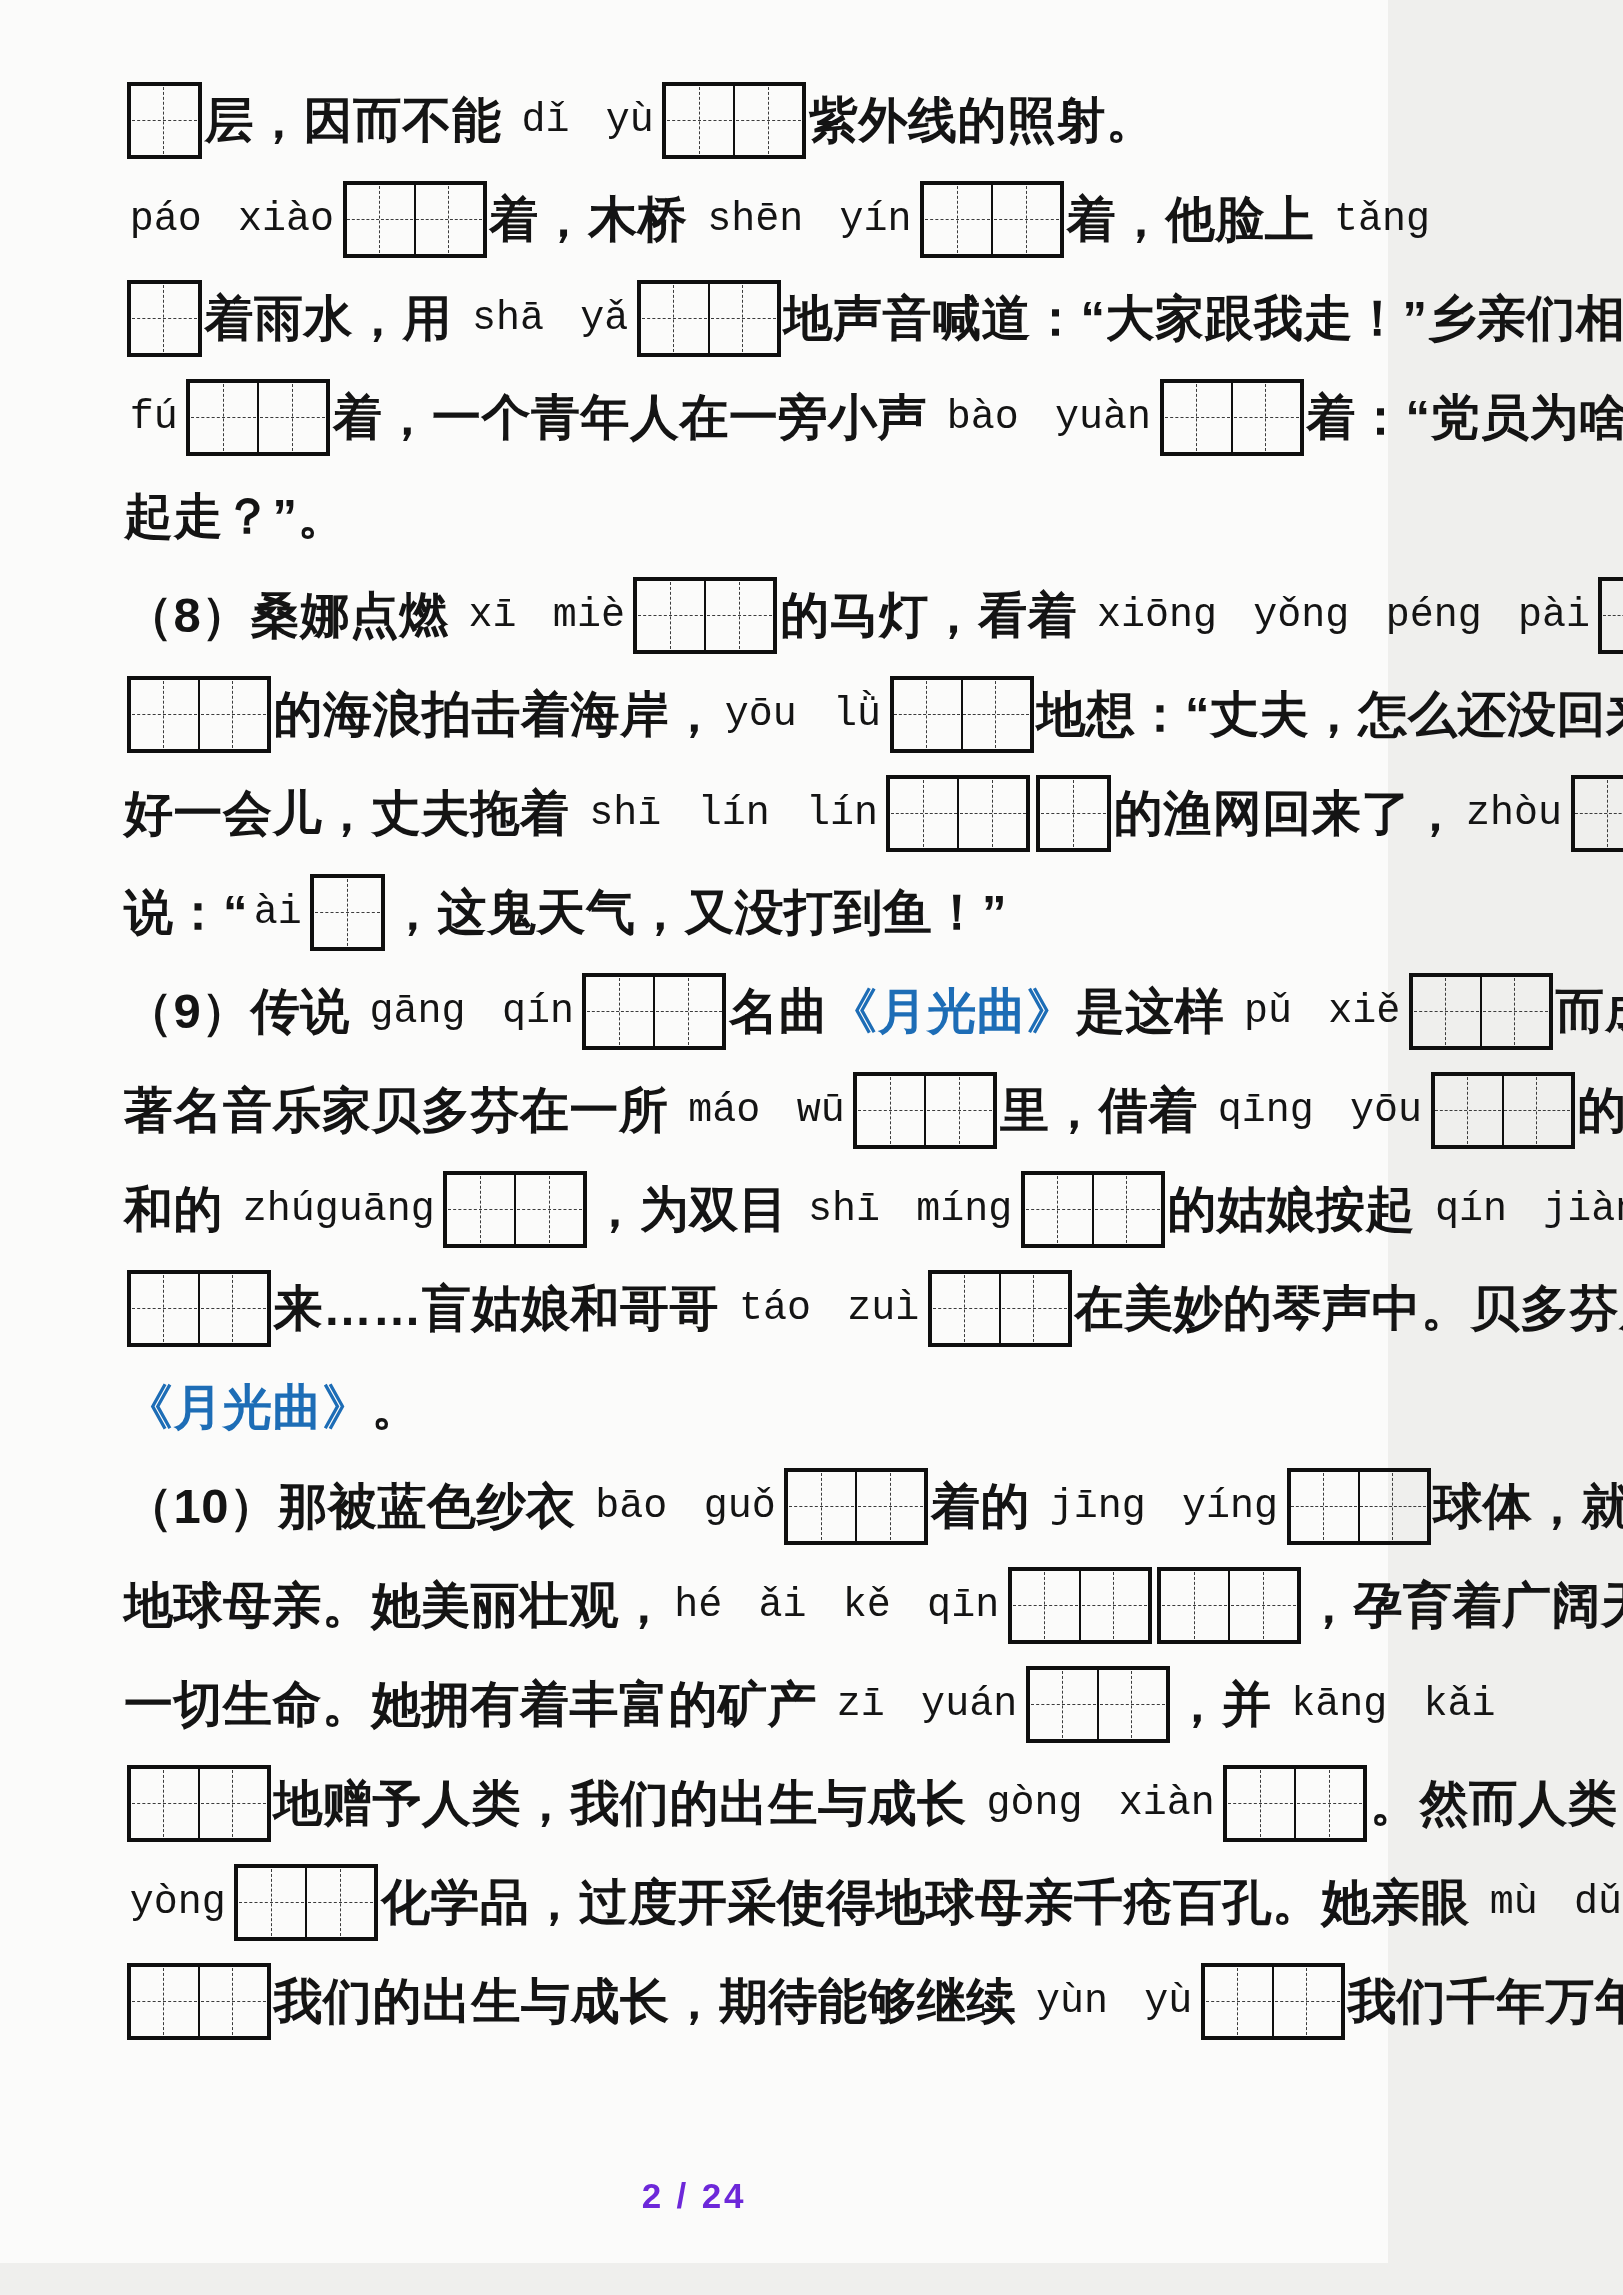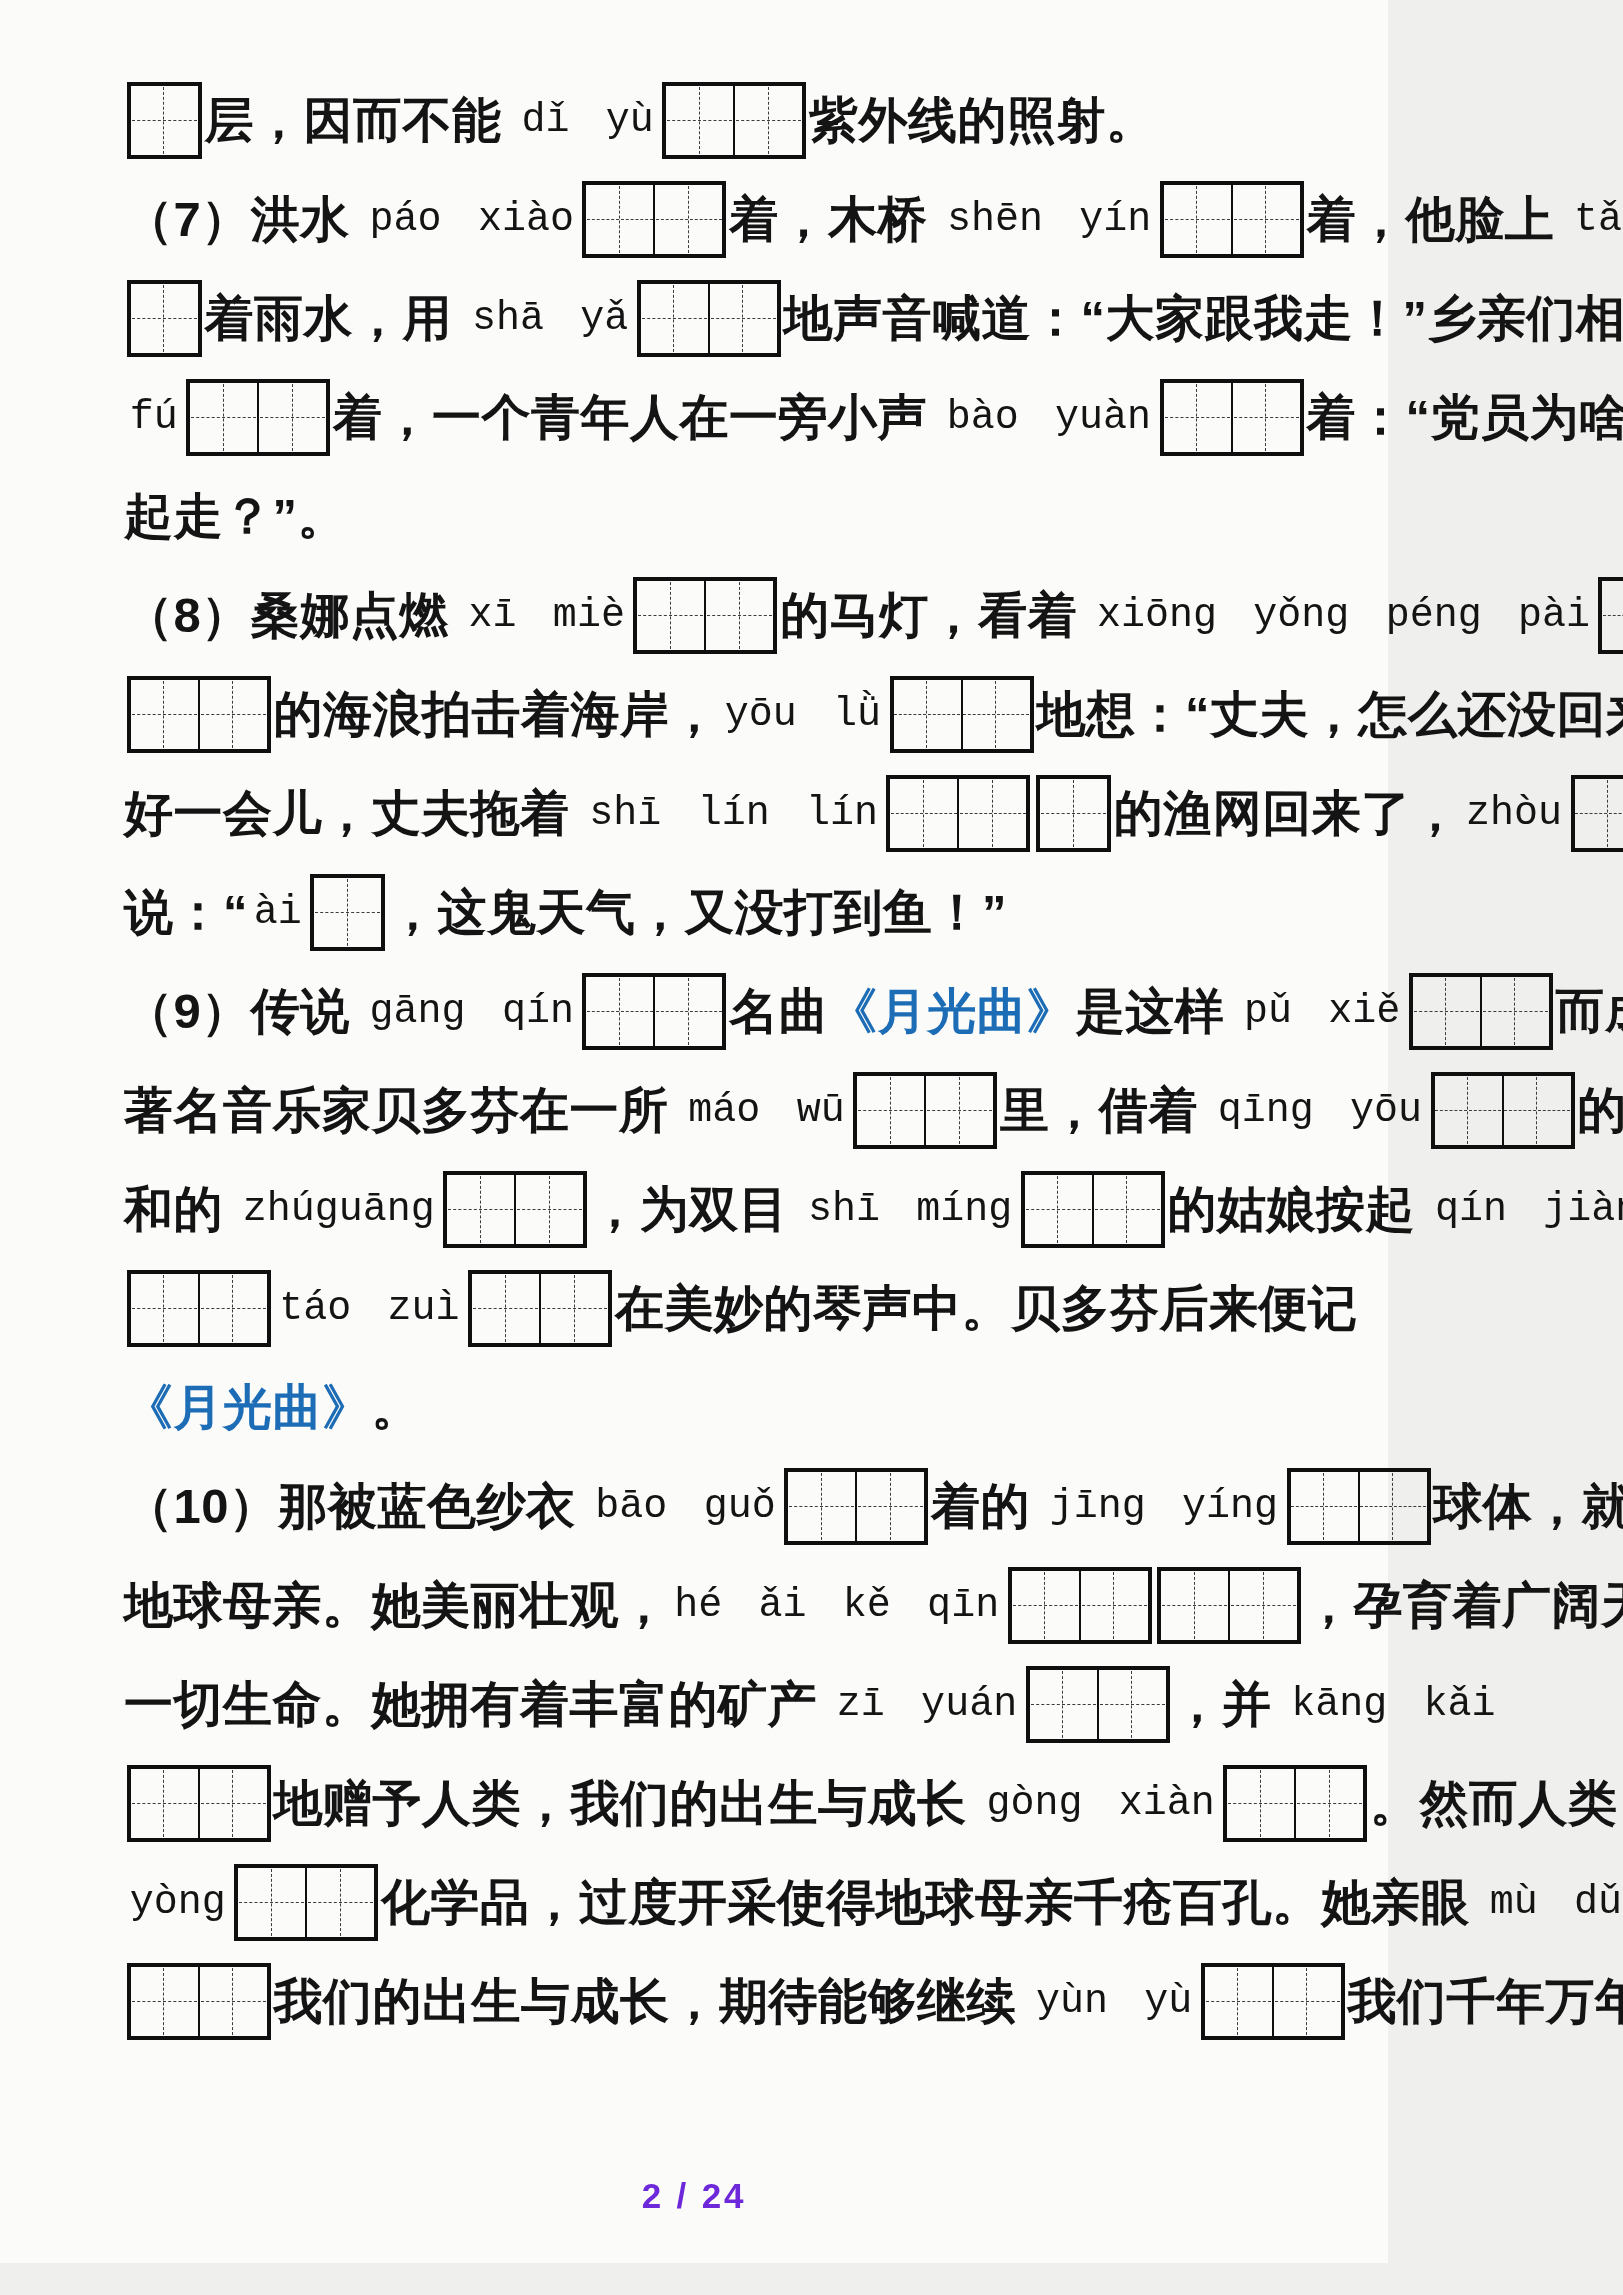--- a/index.html
+++ b/index.html
@@ -84,32 +84,32 @@
     color:#6d28d9;
     letter-spacing:2.8px;
   }
 </style>
 </head>
 <body>
 
 <div class="page">
   <div class="content" id="doc">
       <div class="row"><span class="boxgroup"><span class="bcell"></span></span><span class="cn">层，因而不能 </span><span class="py">dǐ yù</span><span class="boxgroup"><span class="bcell"></span><span class="bcell"></span></span><span class="cn">紫外线的照射。</span></div>
-      <div class="row"><span class="cn">（7）洪水 </span><span class="py">páo xiào</span><span class="boxgroup"><span class="bcell"></span><span class="bcell"></span></span><span class="cn">着，木桥 </span><span class="py">shēn yín</span><span class="boxgroup"><span class="bcell"></span><span class="bcell"></span></span><span class="cn">着，他脸上 </span><span class="py">tǎng</span></div>
+      <div class="row"><span class="py">páo xiào</span><span class="boxgroup"><span class="bcell"></span><span class="bcell"></span></span><span class="cn">着，木桥 </span><span class="py">shēn yín</span><span class="boxgroup"><span class="bcell"></span><span class="bcell"></span></span><span class="cn">着，他脸上 </span><span class="py">tǎng</span></div>
       <div class="row"><span class="boxgroup"><span class="bcell"></span></span><span class="cn">着雨水，用 </span><span class="py">shā yǎ</span><span class="boxgroup"><span class="bcell"></span><span class="bcell"></span></span><span class="cn">地声音喊道：“大家跟我走！”乡亲们相互 </span></div>
       <div class="row"><span class="py">fú</span><span class="boxgroup"><span class="bcell"></span><span class="bcell"></span></span><span class="cn">着，一个青年人在一旁小声 </span><span class="py">bào yuàn</span><span class="boxgroup"><span class="bcell"></span><span class="bcell"></span></span><span class="cn">着：“党员为啥不能一</span></div>
       <div class="row"><span class="cn">起走？”。</span></div>
       <div class="row"><span class="cn">（8）桑娜点燃 </span><span class="py">xī miè</span><span class="boxgroup"><span class="bcell"></span><span class="bcell"></span></span><span class="cn">的马灯，看着 </span><span class="py">xiōng yǒng péng pài</span><span class="boxgroup"><span class="bcell"></span></span></div>
       <div class="row"><span class="boxgroup"><span class="bcell"></span><span class="bcell"></span></span><span class="cn">的海浪拍击着海岸，</span><span class="py">yōu lǜ</span><span class="boxgroup"><span class="bcell"></span><span class="bcell"></span></span><span class="cn">地想：“丈夫，怎么还没回来？”</span></div>
       <div class="row"><span class="cn">好一会儿，丈夫拖着 </span><span class="py">shī lín lín</span><span class="boxgroup"><span class="bcell"></span><span class="bcell"></span></span><span class="boxgroup"><span class="bcell"></span></span><span class="cn">的渔网回来了，</span><span class="py">zhòu</span><span class="boxgroup"><span class="bcell"></span></span></div>
       <div class="row"><span class="cn">说：“</span><span class="py">ài</span><span class="boxgroup"><span class="bcell"></span></span><span class="cn">，这鬼天气，又没打到鱼！”</span></div>
       <div class="row"><span class="cn">（9）传说 </span><span class="py">gāng qín</span><span class="boxgroup"><span class="bcell"></span><span class="bcell"></span></span><span class="cn">名曲</span><span class="cn blue">《月光曲》</span><span class="cn">是这样 </span><span class="py">pǔ xiě</span><span class="boxgroup"><span class="bcell"></span><span class="bcell"></span></span><span class="cn">而成的——</span></div>
       <div class="row"><span class="cn">著名音乐家贝多芬在一所 </span><span class="py">máo wū</span><span class="boxgroup"><span class="bcell"></span><span class="bcell"></span></span><span class="cn">里，借着 </span><span class="py">qīng yōu</span><span class="boxgroup"><span class="bcell"></span><span class="bcell"></span></span><span class="cn">的月光和柔</span></div>
       <div class="row"><span class="cn">和的 </span><span class="py">zhúguāng</span><span class="boxgroup"><span class="bcell"></span><span class="bcell"></span></span><span class="cn">，为双目 </span><span class="py">shī míng</span><span class="boxgroup"><span class="bcell"></span><span class="bcell"></span></span><span class="cn">的姑娘按起 </span><span class="py">qín jiàn</span></div>
-      <div class="row"><span class="boxgroup"><span class="bcell"></span><span class="bcell"></span></span><span class="py">táo zuì</span><span class="boxgroup"><span class="bcell"></span><span class="bcell"></span></span><span class="cn">在美妙的琴声中。贝多芬后来便记</span></div>
+      <div class="row"><span class="boxgroup"><span class="bcell"></span><span class="bcell"></span></span><span class="cn">来……盲姑娘和哥哥 </span><span class="py">táo zuì</span><span class="boxgroup"><span class="bcell"></span><span class="bcell"></span></span><span class="cn">在美妙的琴声中。贝多芬后来便记</span></div>
       <div class="row"><span class="cn blue">《月光曲》</span><span class="cn">。</span></div>
       <div class="row"><span class="cn">（10）那被蓝色纱衣 </span><span class="py">bāo guǒ</span><span class="boxgroup"><span class="bcell"></span><span class="bcell"></span></span><span class="cn">着的 </span><span class="py">jīng yíng</span><span class="boxgroup"><span class="bcell"></span><span class="bcell"></span></span><span class="cn">球体，就是我们的</span></div>
       <div class="row"><span class="cn">地球母亲。她美丽壮观，</span><span class="py">hé ǎi kě qīn</span><span class="boxgroup"><span class="bcell"></span><span class="bcell"></span></span><span class="boxgroup"><span class="bcell"></span><span class="bcell"></span></span><span class="cn">，孕育着广阔天地间的</span></div>
       <div class="row"><span class="cn">一切生命。她拥有着丰富的矿产 </span><span class="py">zī yuán</span><span class="boxgroup"><span class="bcell"></span><span class="bcell"></span></span><span class="cn">，并 </span><span class="py">kāng kǎi</span></div>
       <div class="row"><span class="boxgroup"><span class="bcell"></span><span class="bcell"></span></span><span class="cn">地赠予人类，我们的出生与成长 </span><span class="py">gòng xiàn</span><span class="boxgroup"><span class="bcell"></span><span class="bcell"></span></span><span class="cn">。然而人类 </span></div>
       <div class="row"><span class="py">yòng</span><span class="boxgroup"><span class="bcell"></span><span class="bcell"></span></span><span class="cn">化学品，过度开采使得地球母亲千疮百孔。她亲眼 </span><span class="py">mù dǔ</span></div>
       <div class="row"><span class="boxgroup"><span class="bcell"></span><span class="bcell"></span></span><span class="cn">我们的出生与成长，期待能够继续 </span><span class="py">yùn yù</span><span class="boxgroup"><span class="bcell"></span><span class="bcell"></span></span><span class="cn">我们千年万年。</span></div>
     </div>
   <div class="pagenum">2 / 24</div>
 </div>

